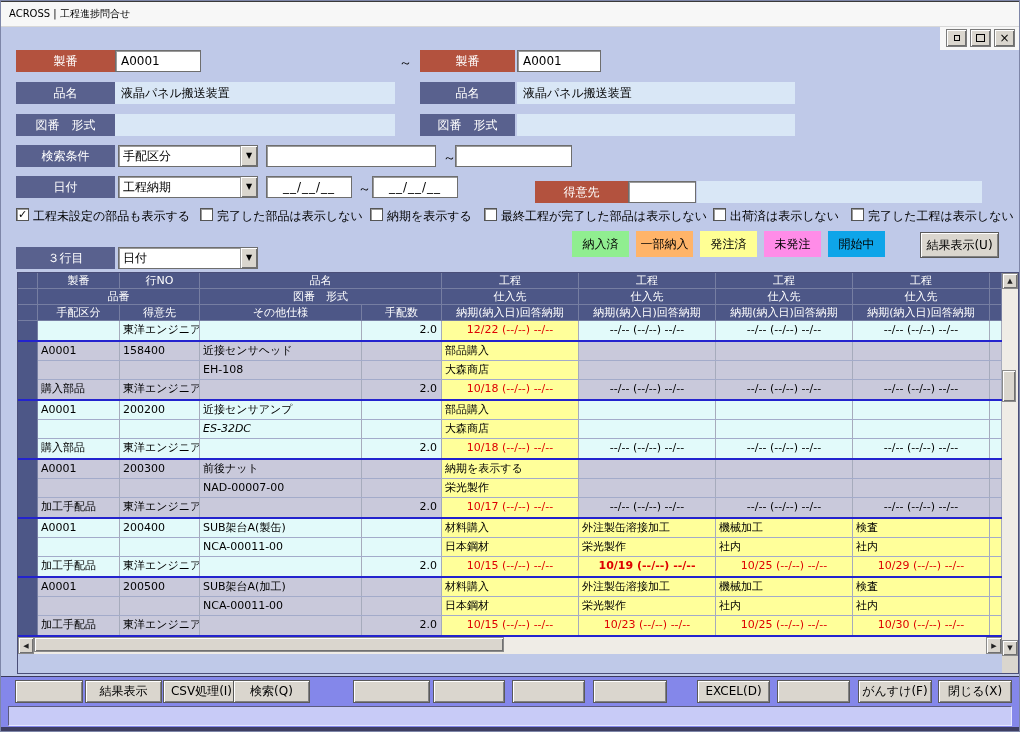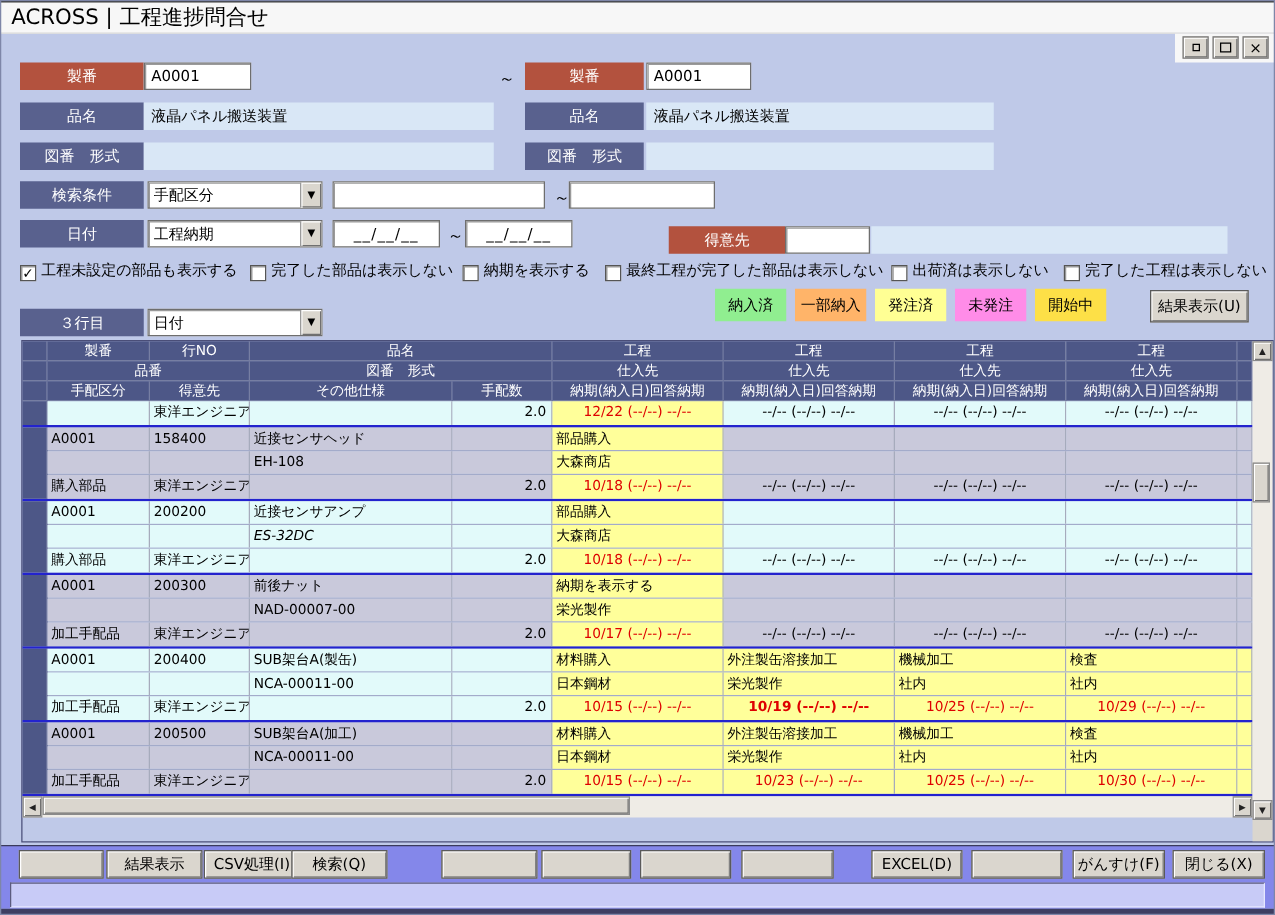--- a/index.html
+++ b/index.html
@@ -1,40 +1,40 @@
 <!DOCTYPE html>
 <html><head>
 <meta charset="utf-8">
 <style>
   *{box-sizing:border-box;margin:0;padding:0}
   html,body{width:1020px;height:732px}
   body{position:relative;overflow:hidden;background:#BFC9E8;font-family:"DejaVu Sans","Liberation Sans",sans-serif;font-size:12px;color:#000}
 
   
   .frame{position:absolute;inset:0;border:1px solid #7E86A8;pointer-events:none;z-index:50}
-  .titlebar{position:absolute;left:0;top:0;width:1020px;height:27px;background:#F7F7F7;border-top:2px solid #3A3A3A;border-bottom:1px solid #D8D8D8;line-height:24px;padding-left:9px;font-size:17px}
+  .titlebar{position:absolute;left:0;top:0;width:1020px;height:27px;background:#F7F7F7;border-top:2px solid #3A3A3A;border-bottom:1px solid #D8D8D8;line-height:24px;padding-left:9px;font-size:10px}
   .winctrl{position:absolute;left:940px;top:27px;width:80px;height:23px;background:#F7F7F7;display:flex;gap:3px;padding:2px 0 0 6px}
   .wbtn{width:21px;height:18px;background:#DAD6CE;border:1px solid #7A7A7A;box-shadow:inset 1px 1px 0 #fff,inset -1px -1px 0 #6E6E6E;display:flex;align-items:center;justify-content:center;font-size:12px;line-height:1}
   .sq{display:inline-block;border:1px solid #000}
   .sq.s{width:6px;height:6px}
   .sq.l{width:9px;height:8px}
 
   
   .lab{position:absolute;height:22px;color:#fff;text-align:center;line-height:22px;overflow:hidden}
   .brick{background:#B3523E}
   .slate{background:#59618E}
   .inp{position:absolute;height:22px;background:#fff;border:1px solid #6E6E6E;box-shadow:inset 1px 1px 0 #9a9a9a;padding:2px 5px;line-height:16px;overflow:hidden;white-space:nowrap}
   .fblue{position:absolute;height:22px;background:#D9E7F6;padding:2px 6px;line-height:18px;overflow:hidden;white-space:nowrap}
   .dd{position:absolute;height:22px;background:#fff;border:1px solid #6E6E6E;box-shadow:inset 1px 1px 0 #9a9a9a;display:flex}
   .dd-t{flex:1;padding:2px 4px;line-height:16px;overflow:hidden;white-space:nowrap}
   .dd-b{width:17px;background:#DAD6CE;border-left:1px solid #9a9a9a;box-shadow:inset 1px 1px 0 #fff,inset -1px -1px 0 #707070;text-align:center;font-size:8px;line-height:19px;flex:none}
   .tilde{position:absolute;font-size:13px}
   .dtf{text-align:center;letter-spacing:1px}
 
-  .cb{position:absolute;top:208px;display:flex;align-items:flex-end;gap:4px;height:17px;white-space:nowrap}
+  .cb{position:absolute;top:208px;display:flex;align-items:flex-start;gap:4px;height:17px;white-space:nowrap}
   .box{width:13px;height:13px;background:#fff;border:1px solid #555;box-shadow:inset 1px 1px 0 #999;font-size:11px;line-height:11px;text-align:center;flex:none}
   .box.on::after{content:"✓";font-weight:bold}
 
   .badge{position:absolute;top:231px;width:57px;height:26px;text-align:center;line-height:26px;font-size:12px;overflow:hidden}
   .btn{background:#DAD6CE;border:1px solid #5A5A5A;box-shadow:inset 1px 1px 0 #fff,inset -1px -1px 0 #828282;text-align:center;overflow:hidden;white-space:nowrap}
   .result-btn{position:absolute;left:920px;top:232px;width:79px;height:26px;line-height:24px}
 
   
   .grid{position:absolute;left:17px;top:272px;width:1002px;border:1px solid #4A4E78;display:flex;background:#BFC9E8}
   .gmain{width:984px;flex:none}
@@ -148,21 +148,21 @@
   </div>
 <div class="cb" style="left:851px">
     <span class="box"></span>
     <span>完了した工程は表示しない</span>
   </div>
 
 <div class="badge" style="left: 572px; background: rgb(144, 238, 144);">納入済</div>
 <div class="badge" style="left: 636px; background: rgb(255, 180, 105);">一部納入</div>
 <div class="badge" style="left: 700px; background: rgb(255, 255, 148);">発注済</div>
 <div class="badge" style="left: 764px; background: rgb(255, 140, 232);">未発注</div>
-<div class="badge" style="left: 828px; background: #fde047;">開始中</div>
+<div class="badge" style="left: 828px; background: #0ea5e9;">開始中</div>
 <div class="btn result-btn">結果表示(U)</div>
 
 <div class="lab slate" style="left:16px;top:247px;width:99px">３行目</div>
 <div class="dd" style="left:118px;top:247px;width:140px">
   <span class="dd-t">日付</span>
   <span class="dd-b">▼</span>
 </div>
 
 <div class="grid">
   <div class="gmain">

